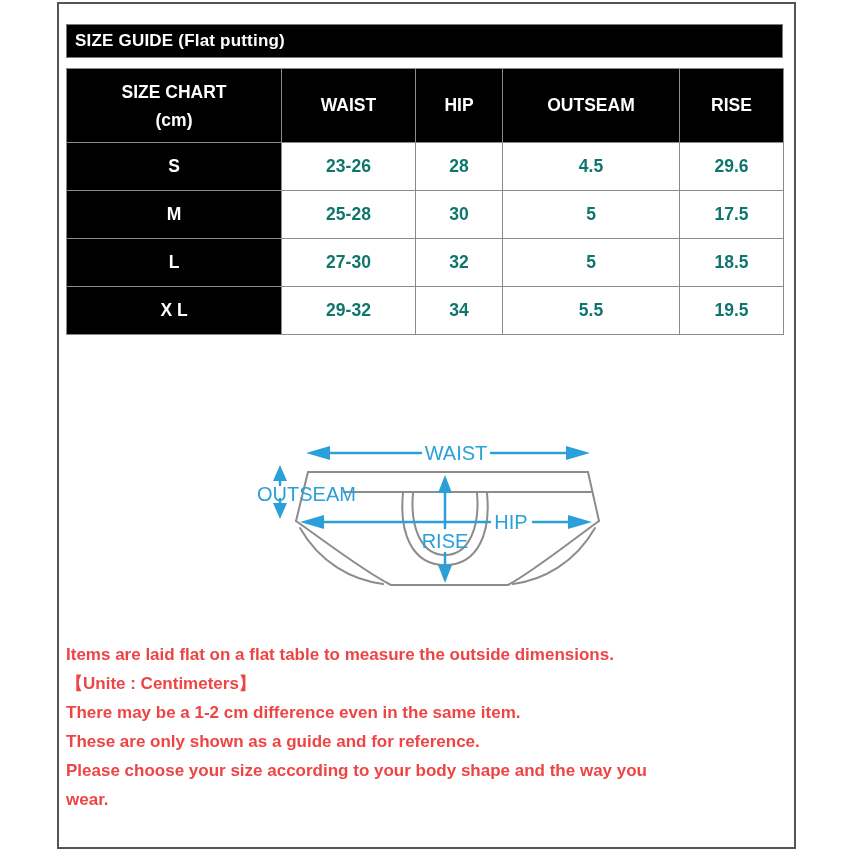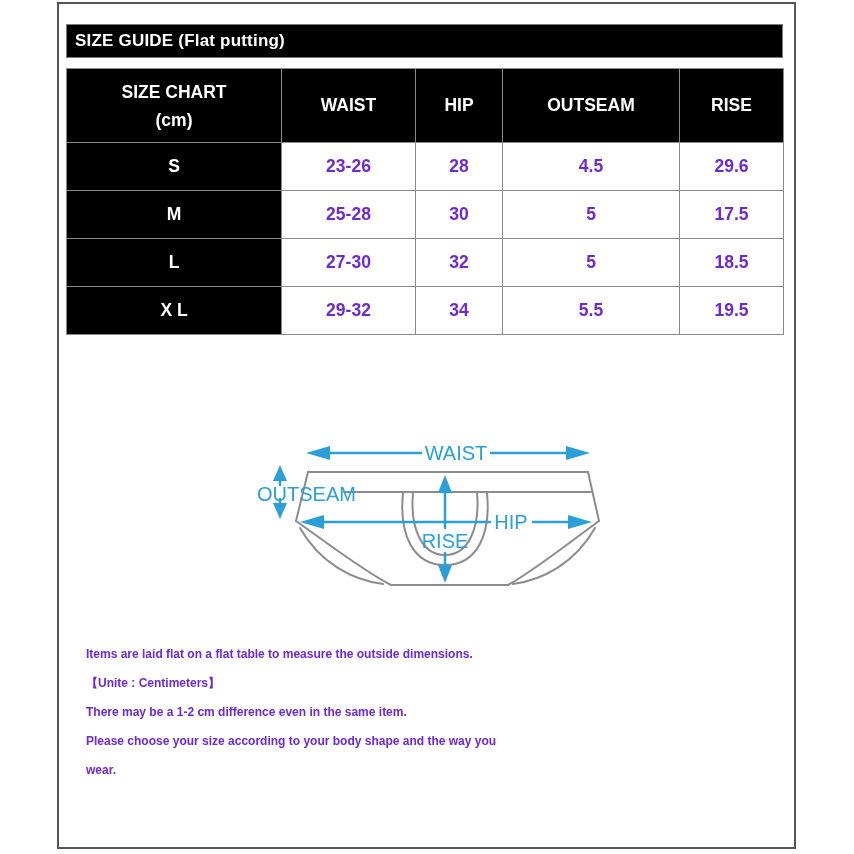--- a/index.html
+++ b/index.html
@@ -16,33 +16,33 @@
                  letter-spacing:.2px;}
 
   
   .size-table{position:absolute;left:7px;top:64px;width:717px;
               border-collapse:collapse;table-layout:fixed;
               font-weight:bold;text-align:center;border:1px solid #6e6e6e;}
   .size-table th,.size-table td{border:1px solid #8a8a8a;padding:0;}
   .size-table thead tr{height:74px;}
   .size-table tbody tr{height:48px;}
   .size-table th{background:#000000;color:#ffffff;font-size:17.5px;}
-  .size-table td{background:#ffffff;color:#6d28d9;font-size:17.5px;}
+  .size-table td{background:#ffffff;color:#0f766e;font-size:17.5px;}
   th.multiline{white-space:pre-line;line-height:1.6;}
 
   
   .diagram{position:absolute;left:181px;top:411px;width:420px;height:215px;}
   .garment{fill:none;stroke:#8c8c8c;stroke-width:2;stroke-linecap:round;}
   .arrow-line{fill:none;stroke:#2b9fd8;stroke-width:2.5;stroke-linecap:round;}
   .arrow-head{fill:#2b9fd8;stroke:none;}
   .dlabel{fill:#2b9fd8;font-family:"Liberation Sans",sans-serif;font-size:20px;}
 
   
   .notes{position:absolute;left:7px;top:636px;width:712px;
-         font-weight:bold;font-size:12px;color:#6d28d9;line-height:29px;margin-left:20px;}
+         font-weight:bold;font-size:17px;color:#ef4444;line-height:29px;}
   .prewrap{white-space:pre-line;}
 </style>
 </head>
 <body>
 
 <div class="canvas">
   <div class="frame">
 
     <div class="titlebar">
       <span>SIZE GUIDE (Flat putting)</span>
@@ -144,18 +144,19 @@
         <polygon class="arrow-head" points="205,168 198,150 212,150"></polygon>
         <path class="arrow-line" d="M205,150 V138"></path>
       </g>
       <text class="dlabel" x="205" y="133" text-anchor="middle">RISE</text>
     </svg>
 
     <div class="notes">
       <div>Items are laid flat on a flat table to measure the outside dimensions.</div>
       <div>【Unite : Centimeters】</div>
       <div>There may be a 1-2 cm difference even in the same item.</div>
+      <div>These are only shown as a guide and for reference.</div>
       <div class="prewrap">Please choose your size according to your body shape and the way you
 wear.</div>
     </div>
 
   </div>
 </div>
 
 </body></html>

